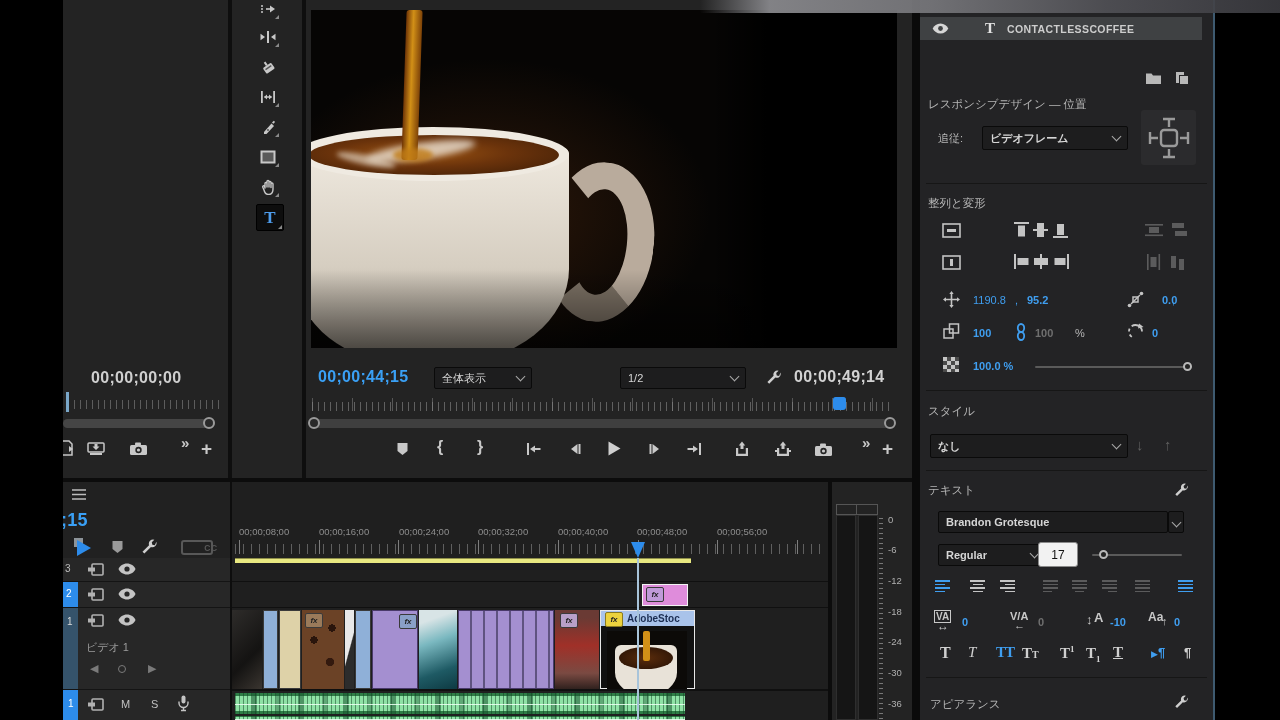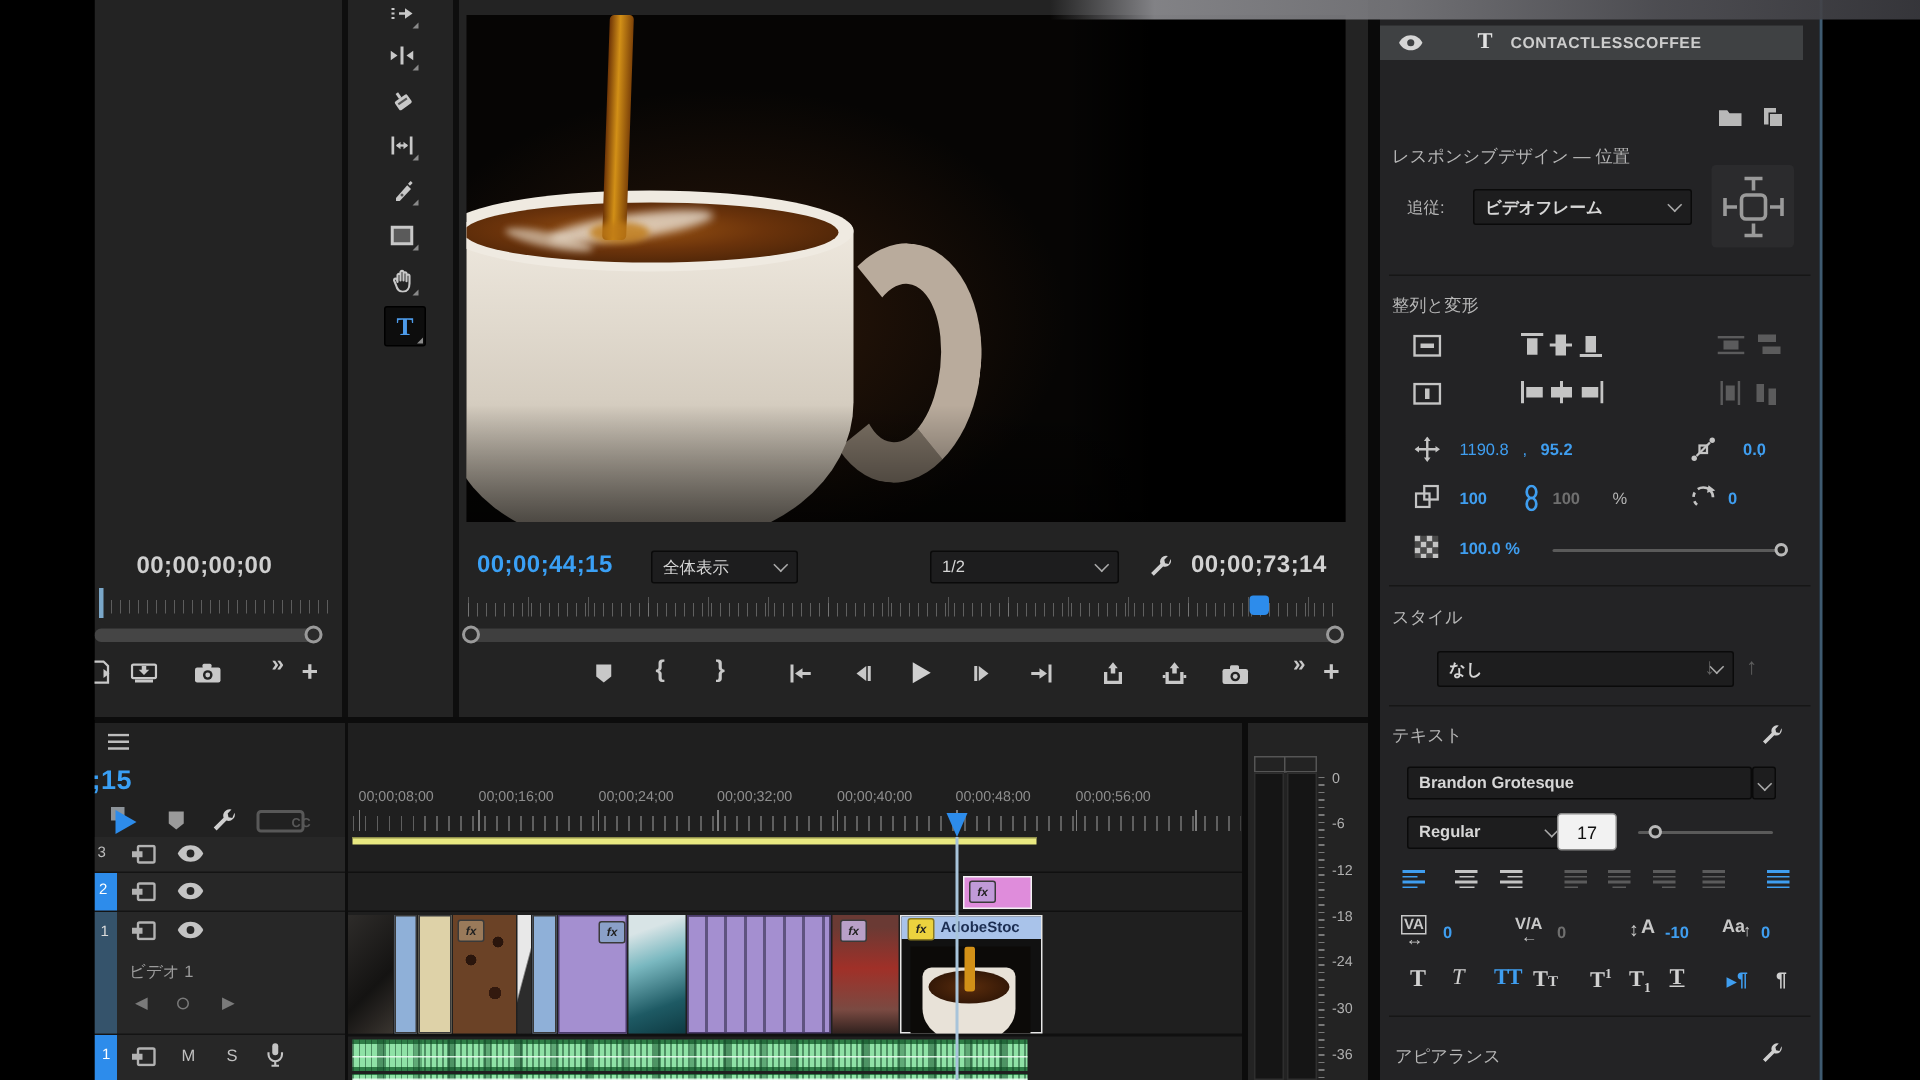--- a/index.html
+++ b/index.html
@@ -168,21 +168,21 @@
   </div>
   <div class="dd" style="left:314px;top:367px;width:126px;height:22px;">
     <span class="txt">1/2</span>
     <span class="chev"></span>
   </div>
   <div class="p ic" style="left:458px;top:368px;width:20px;height:20px;">
     <svg width="17" height="17" viewBox="0 0 17 17">
           <path d="M14.5 2.6a4 4 0 0 1-5.1 5L3.2 13.8 1.4 12l6.2-6.2a4 4 0 0 1 5-5.1L10.2 3.1l.5 2.4 2.4.5z" fill="#cfcfcf"></path>
         </svg>
   </div>
-  <div class="p tc" style="left:488px;top:368px;font-size:16px;color:#d2d2d2;">00;00;73;14</div>
+  <div class="p tc" style="left:488px;top:368px;font-size:16px;color:#d2d2d2;">00;00;49;14</div>
 
   <div class="p ticks-sm" style="left:6px;top:402px;width:580px;height:9px;opacity:.85;"></div>
   <div class="p ticks-lg" style="left:6px;top:398px;width:580px;height:13px;opacity:.5;"></div>
   <div class="p" style="left:527px;top:397px;width:13px;height:13px;background:#2d8ceb;border-radius:2.5px 2.5px 3px 3px;"></div>
 
   <div class="p" style="left:6px;top:419px;width:580px;height:9px;background:#3f3f3f;border-radius:5px;"></div>
   <div class="ring" style="left:2px;top:417px;"></div>
   <div class="ring" style="left:578px;top:417px;"></div>
 
   <div class="p ic" style="left:88px;top:441px;width:16px;height:16px;">
@@ -264,21 +264,21 @@
   <div class="p ic" style="left:47px;top:57px;width:15px;height:16px;">
     <svg width="13" height="14" viewBox="0 0 13 14">
           <path d="M1.5 1h10v8L6.5 13 1.5 9z" fill="#9a9a9a"></path>
         </svg>
       </div>
   <div class="p ic" style="left:77px;top:56px;width:20px;height:20px;">
     <svg width="18" height="18" viewBox="0 0 17 17">
           <path d="M14.5 2.6a4 4 0 0 1-5.1 5L3.2 13.8 1.4 12l6.2-6.2a4 4 0 0 1 5-5.1L10.2 3.1l.5 2.4 2.4.5z" fill="#cfcfcf"></path>
         </svg>
       </div>
-  <div class="p" style="left:108px;top:58px;width:25px;height:15px;border:2px solid #585858;border-radius:3px;color:#585858;font-size:8.5px;font-weight:bold;display:flex;align-items:center;justify-content:center;letter-spacing:.5px;box-sizing:border-box;padding-left:28px;">
+  <div class="p" style="left:118px;top:58px;width:25px;height:15px;border:2px solid #585858;border-radius:3px;color:#585858;font-size:8.5px;font-weight:bold;display:flex;align-items:center;justify-content:center;letter-spacing:.5px;box-sizing:border-box;padding-left:28px;">
     <span>CC</span>
   </div>
 
   <div class="p" style="left:0;top:76px;width:167px;height:162px;background:#272727;"></div>
 
   <div class="p" style="left:0;top:76px;width:167px;height:24px;border-bottom:1px solid #141414;box-sizing:border-box;">
     <span class="p" style="left:2px;top:5px;font-size:10px;color:#bdbdbd;">3</span>
     <span class="p ic" style="left:24px;top:5px;">
       <svg width="17" height="13" viewBox="0 0 17 13">
             <rect x="5" y="1" width="11" height="11" rx="1" fill="none" stroke="#b2b2b2" stroke-width="1.6"></rect>
@@ -622,21 +622,21 @@
             <rect x="8" y="12" width="4" height="3"></rect>
           </g>
         </svg>
       </div>
   <span class="p bluev" style="left:53px;top:360px;font-weight:bold;">100.0 %</span>
   <div class="slider-track" style="left:115px;top:366px;width:157px;"></div>
   <div class="slider-knob" style="left:263px;top:362px;"></div>
   <div class="sep" style="top:390px;"></div>
 
   <div class="p lbl" style="left:8px;top:404px;font-size:11.5px;">スタイル</div>
-  <div class="dd" style="left:10px;top:434px;width:198px;height:24px;margin-left:28px;">
+  <div class="dd" style="left:10px;top:434px;width:198px;height:24px;">
     <span class="txt" style="font-weight:bold;">なし</span>
     <span class="chev"></span>
   </div>
   <span class="p" style="left:216px;top:436px;font-size:15px;font-weight:bold;color:#5e5e5e;">↓</span>
   <span class="p" style="left:244px;top:436px;font-size:15px;font-weight:bold;color:#5e5e5e;">↑</span>
   <div class="sep" style="top:470px;"></div>
 
   <div class="p lbl" style="left:8px;top:483px;font-size:11.5px;">テキスト</div>
   <div class="p ic" style="left:253px;top:482px;width:18px;height:18px;">
     <svg width="16" height="16" viewBox="0 0 17 17">

